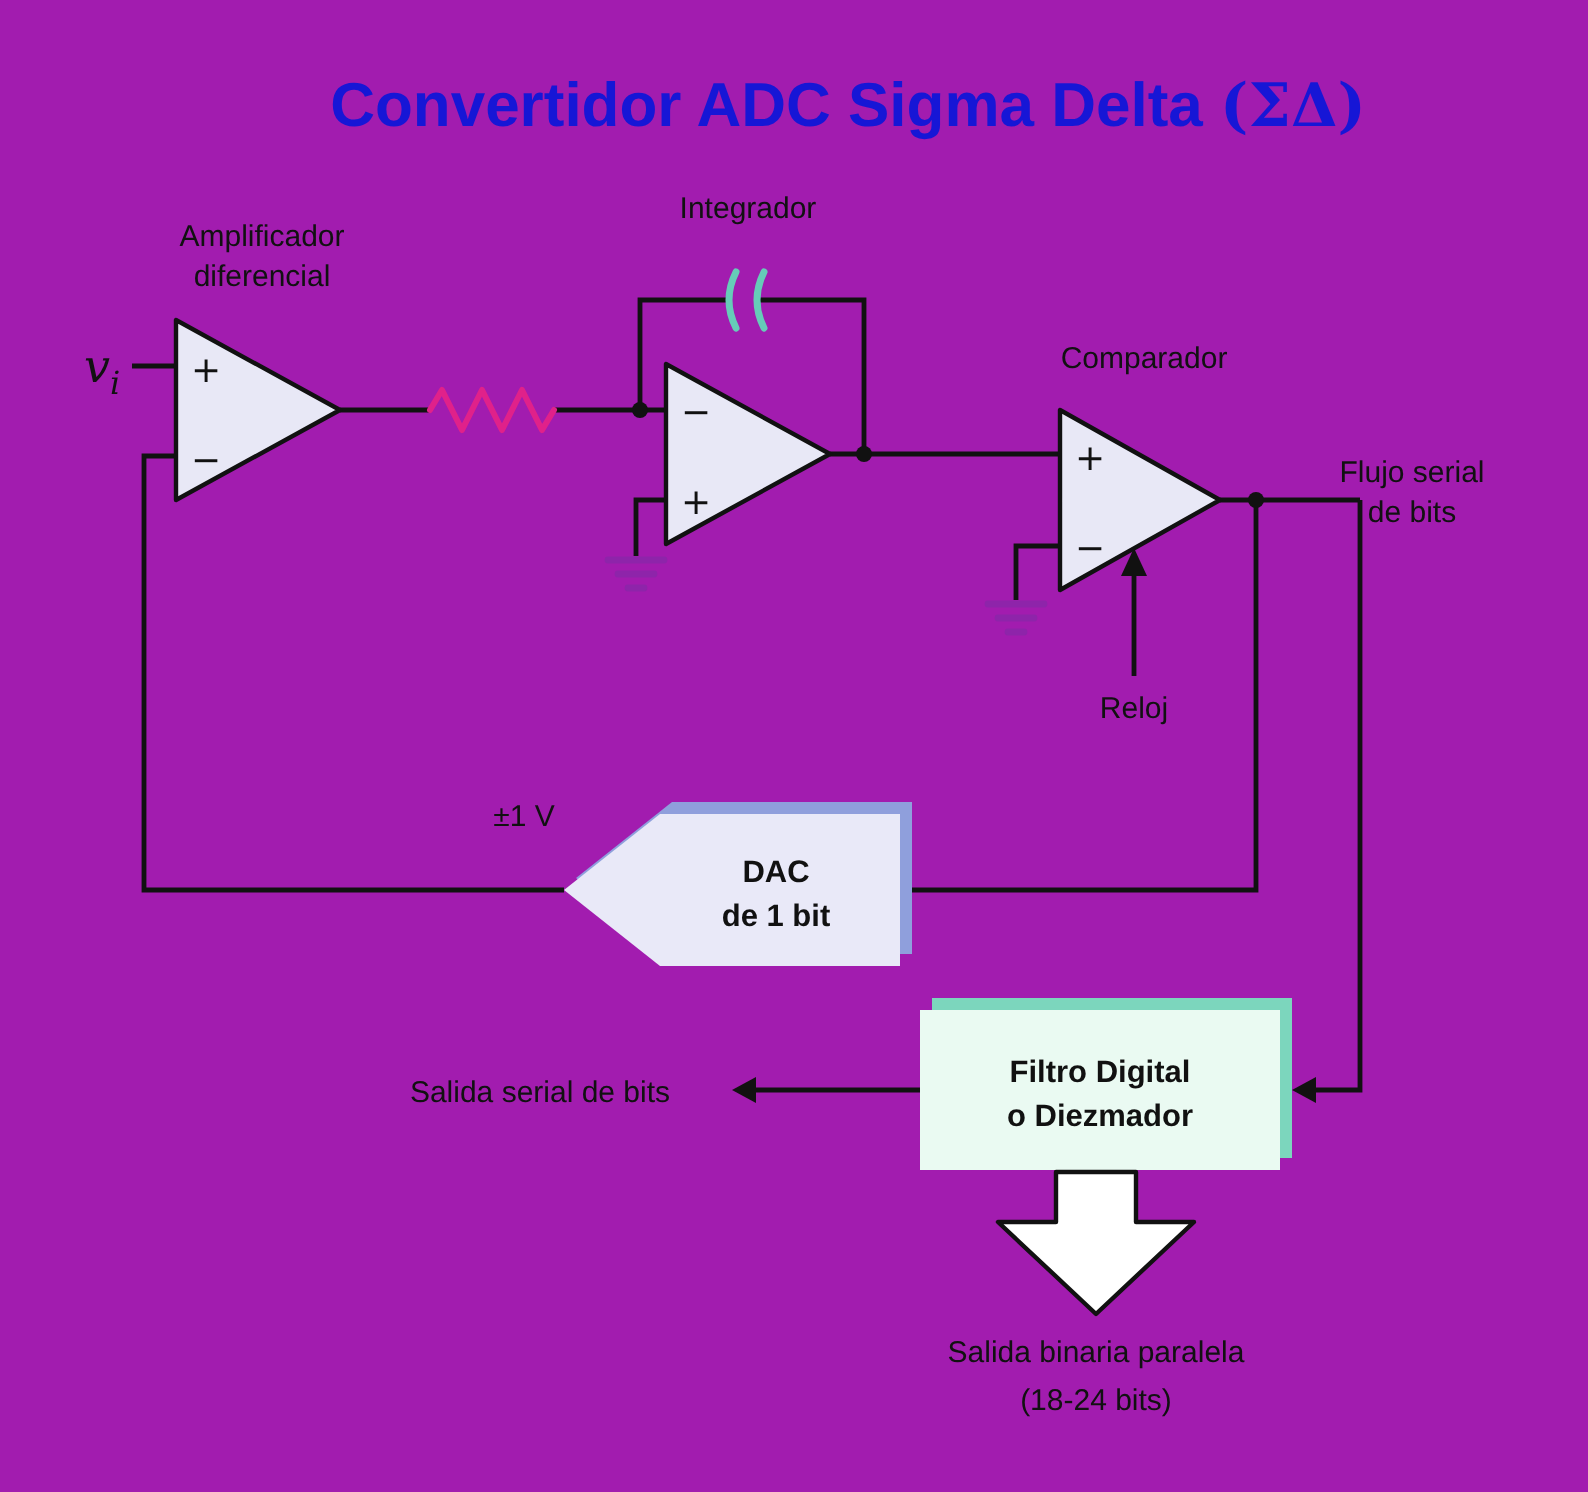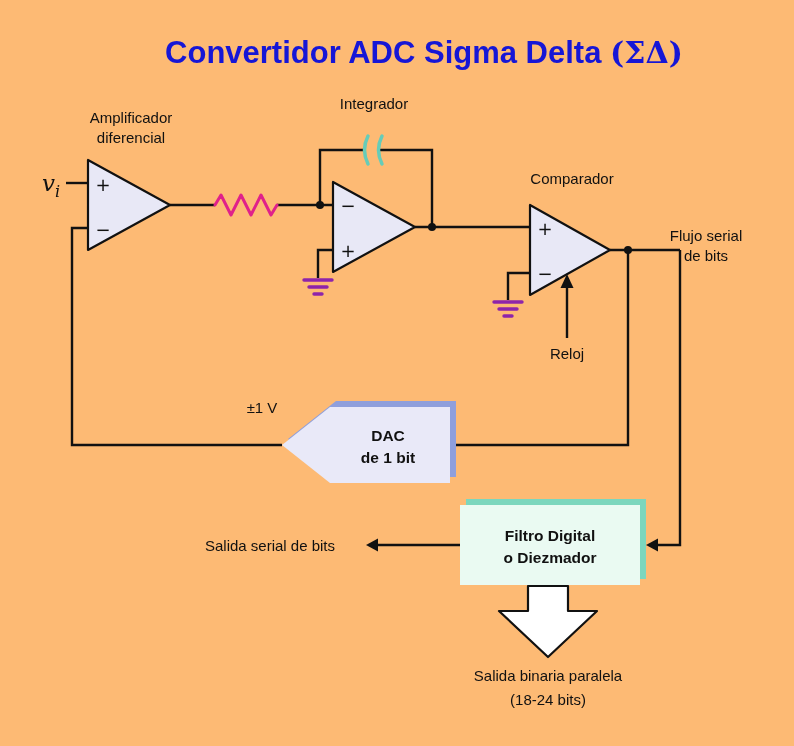--- a/index.html
+++ b/index.html
@@ -1,16 +1,16 @@
 <!DOCTYPE html>
 <html style="--title-color: #1616d6; --opamp-fill: #e8e8f6; --resistor-color: #e0218a; --capacitor-color: #66ccb8; --ground-color: #8e24aa; --dac-fill: #e9e9f8; --dac-shadow: #8f9fdc; --filter-fill: #eafaf2; --filter-shadow: #7cd6bd;"><head>
 <meta charset="utf-8">
 <style>
   html,body{margin:0;padding:0;background:#ffffff}
-  .stage{width:794px;height:746px;position:relative;background:#fdba74;overflow:hidden}
+  .stage{width:794px;height:746px;position:relative;background:#a21caf;overflow:hidden}
   svg{display:block}
   .t-label{font-family:"Liberation Sans","DejaVu Sans",sans-serif;font-size:15px;fill:#111}
   .t-bold{font-family:"Liberation Sans","DejaVu Sans",sans-serif;font-size:15.5px;font-weight:bold;fill:#111}
   .t-sign{font-family:"DejaVu Sans",sans-serif;font-size:18px;fill:#111}
   .t-title{font-family:"Liberation Sans","DejaVu Sans",sans-serif;font-size:31px;font-weight:bold;fill:var(--title-color,#1616d6)}
   .t-title-math{font-family:"DejaVu Serif",serif;font-size:30px;font-weight:bold;fill:var(--title-color,#1616d6)}
   .t-math{font-family:"DejaVu Serif",serif;font-style:italic;font-size:23px;fill:#111}
   .wire{stroke:#111;stroke-width:2.4;fill:none}
   .opamp{fill:var(--opamp-fill,#e8e8f6);stroke:#111;stroke-width:2.2;stroke-linejoin:round}
   .dot{fill:#111}

